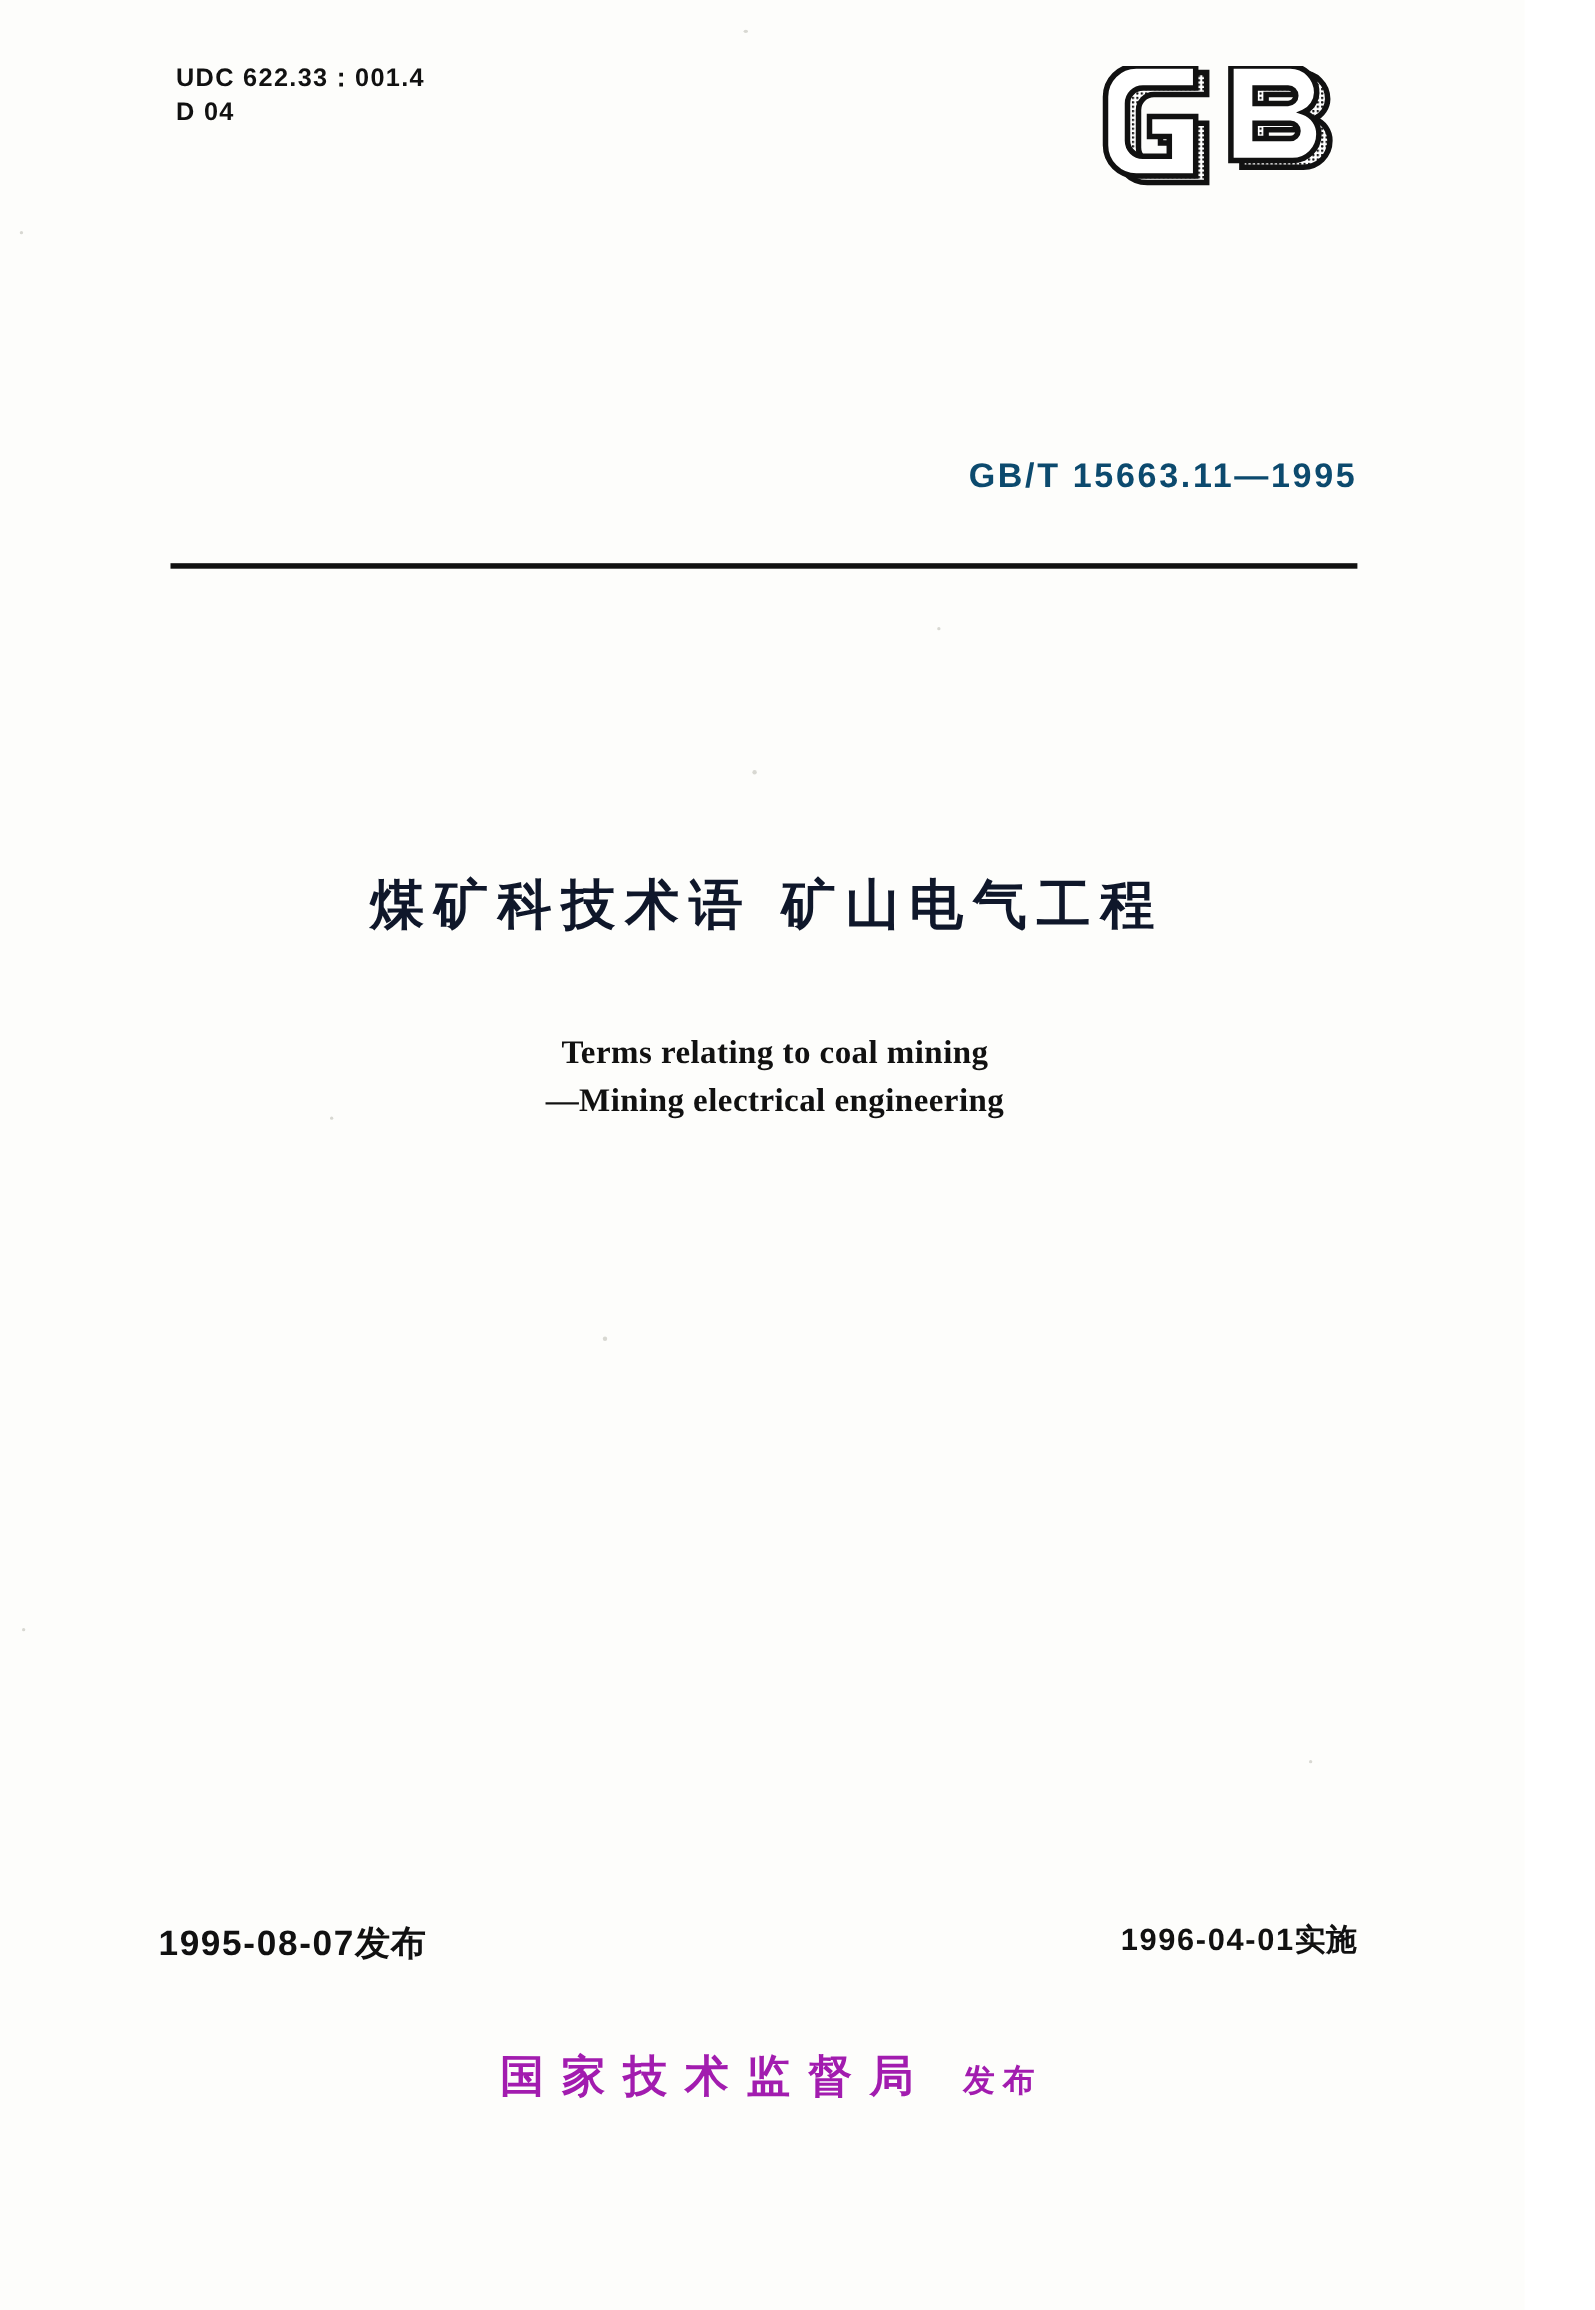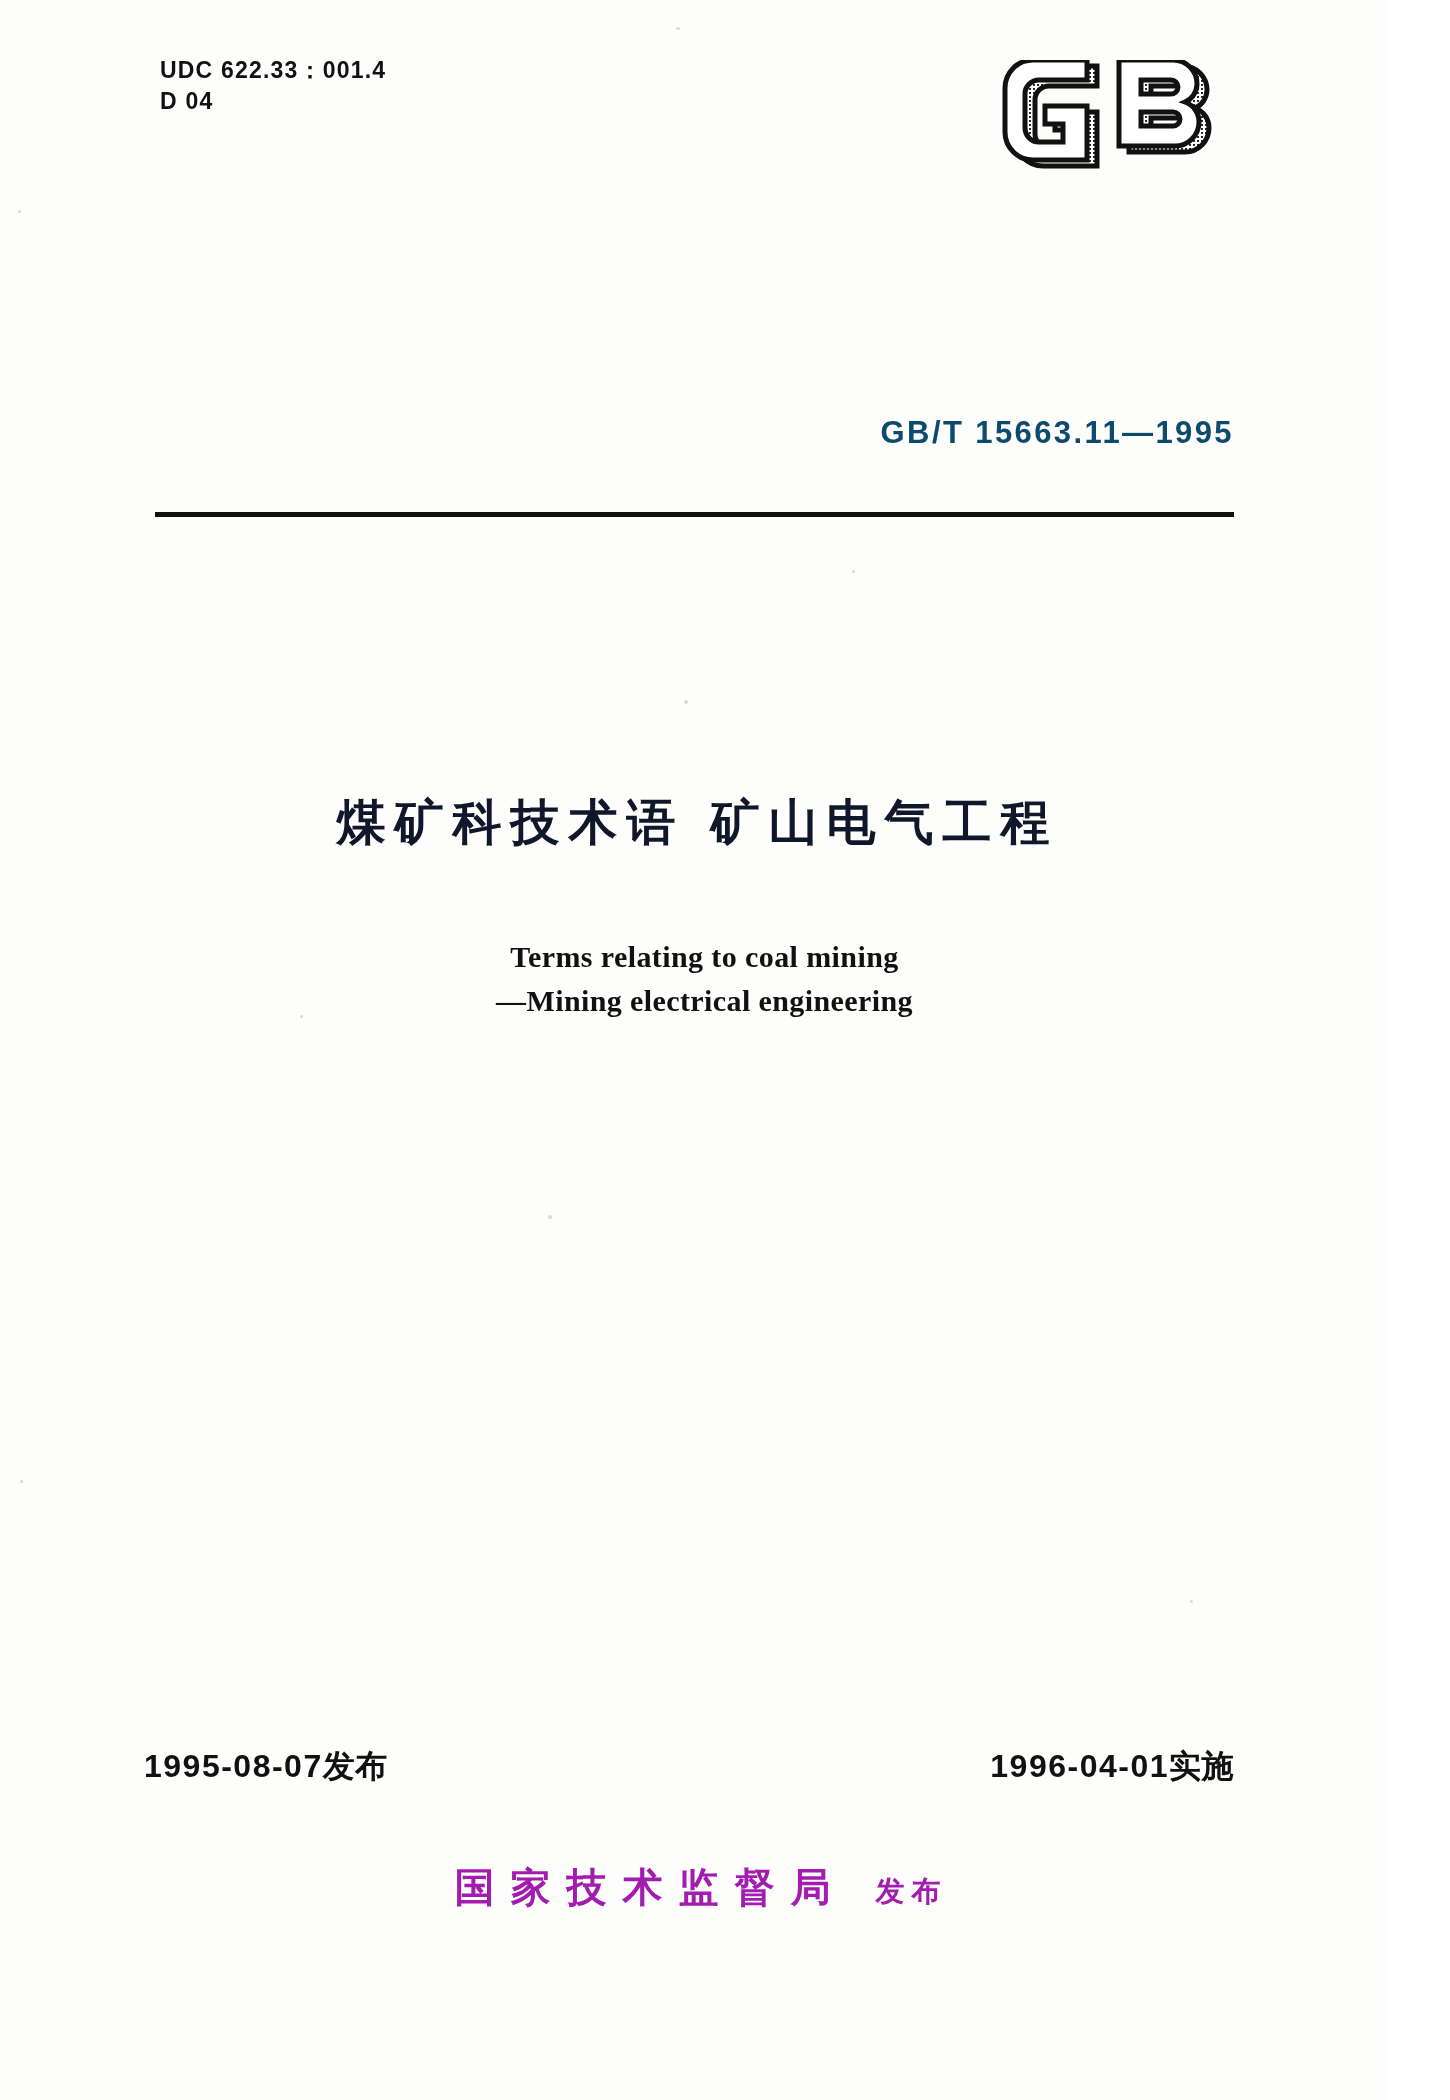--- a/index.html
+++ b/index.html
@@ -127,21 +127,21 @@
     font-size: 32px;
     letter-spacing: 1.5px;
     color: #111;
   }
   .date-right {
     position: absolute;
     right: 152px;
     top: 1745px;
     font-family: "Liberation Sans", sans-serif;
     font-weight: bold;
-    font-size: 32px;
+    font-size: 28px;
     letter-spacing: 1.5px;
     color: #111;
   }
   .date-cn {
     font-family: "DejaVu Sans", "Liberation Sans", sans-serif;
     letter-spacing: 0.5px;
   }
 
   
   .publisher {

